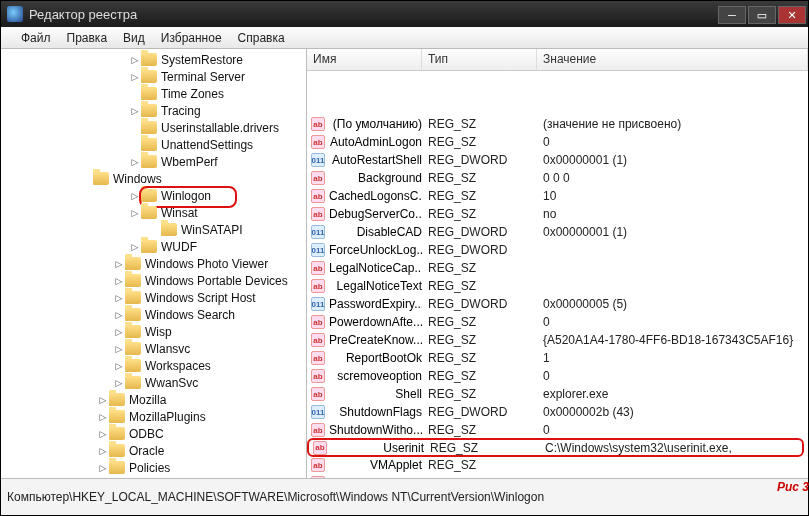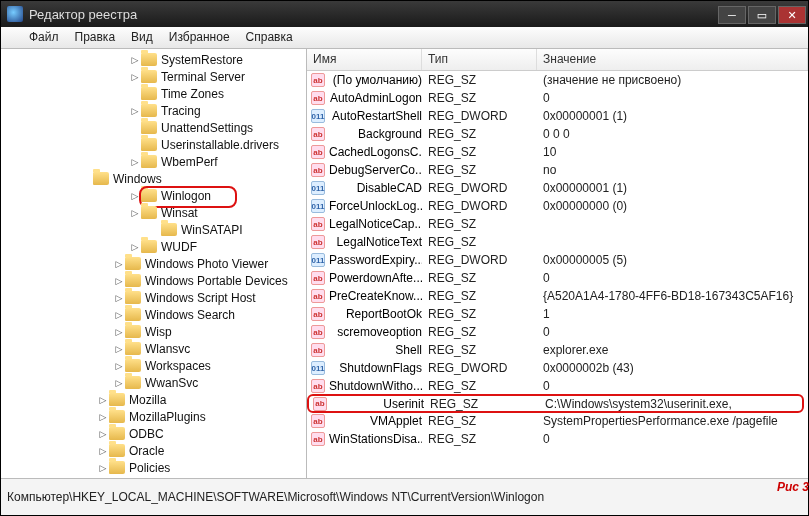--- a/index.html
+++ b/index.html
@@ -4,25 +4,25 @@
 <style>
 * { margin: 0; padding: 0; box-sizing: border-box; font-family: "Segoe UI", Tahoma, sans-serif; font-size: 12px; }
 body { background: #222; width: 809px; height: 516px; overflow: hidden; }
 .window { width: 809px; height: 516px; background: #fff; display: flex; flex-direction: column; border: 1px solid #000; }
 .titlebar { height: 26px; background: linear-gradient(#3a3a3a,#1a1a1a); display: flex; align-items: center; color: #ddd; }
 .titlebar .icon { width: 16px; height: 16px; margin: 0 6px; background: radial-gradient(circle at 40% 40%, #7cf, #248); border-radius: 2px; }
 .titlebar .title { flex: 1; font-size: 13px; }
 .winbtns { display: flex; }
 .winbtn { width: 28px; height: 18px; margin: 2px 2px 0 0; background: #444; color: #fff; display: flex; align-items: center; justify-content: center; font-size: 11px; border: 1px solid #666; cursor: pointer; }
 .winbtn.close { background: #a33; }
-.menubar { height: 22px; background: linear-gradient(#fdfdfd,#e8e8e8); border-bottom: 1px solid #bbb; display: flex; align-items: flex-start; padding-left: 20px; }
+.menubar { height: 22px; background: linear-gradient(#fdfdfd,#e8e8e8); border-bottom: 1px solid #bbb; display: flex; align-items: center; padding-left: 12px; }
 .menubar span { padding: 3px 8px; color: #222; cursor: pointer; }
 .split { flex: 1; display: flex; overflow: hidden; }
 .tree-pane { width: 306px; border-right: 1px solid #bbb; overflow-y: auto; padding-top: 2px; background: #fff; }
-.list-pane { flex: 1; display: flex; flex-direction: column; background: #fff; }
+.list-pane { flex: 1; display: flex; flex-direction: column; background: #fff; gap: 44px; }
 .col-head { height: 22px; display: flex; background: linear-gradient(#fdfdfd,#eee); border-bottom: 1px solid #ccc; }
 .col-head div { padding: 3px 6px; border-right: 1px solid #ddd; color: #333; }
 .col-name { width: 115px; }
 .col-type { width: 115px; }
 .col-val { flex: 1; }
 .rows { flex: 1; overflow: hidden; }
 .row { display: flex; height: 18px; align-items: center; }
 .row .c1 { width: 115px; padding-left: 4px; display: flex; align-items: center; gap: 4px; white-space: nowrap; overflow: hidden; justify-content: space-between; }
 .row .c2 { width: 115px; padding-left: 6px; color: #222; }
 .row .c3 { flex: 1; padding-left: 6px; color: #222; white-space: nowrap; overflow: hidden; }
@@ -80,26 +80,26 @@
           <span class="node-label">Time Zones</span>
         </div>
         <div class="node" style="padding-left: 128px;">
           <span class="expander">▷</span>
           <span class="folder"></span>
           <span class="node-label">Tracing</span>
         </div>
         <div class="node" style="padding-left: 128px;">
           <span class="expander"></span>
           <span class="folder"></span>
+          <span class="node-label">Userinstallable.drivers</span>
+        </div>
+        <div class="node" style="padding-left: 128px;">
+          <span class="expander"></span>
+          <span class="folder"></span>
           <span class="node-label">UnattendSettings</span>
-        </div>
-        <div class="node" style="padding-left: 128px;">
-          <span class="expander"></span>
-          <span class="folder"></span>
-          <span class="node-label">Userinstallable.drivers</span>
         </div>
         <div class="node" style="padding-left: 128px;">
           <span class="expander">▷</span>
           <span class="folder"></span>
           <span class="node-label">WbemPerf</span>
         </div>
         <div class="node" style="padding-left: 80px;">
           <span class="expander"></span>
           <span class="folder"></span>
           <span class="node-label">Windows</span>
@@ -252,21 +252,20 @@
             </div>
             <div class="c2">REG_DWORD</div>
             <div class="c3">0x00000001 (1)</div>
           </div>
           <div class="row">
             <div class="c1">
               <span class="reg-icon ico-dw">011</span>
               <span>ForceUnlockLog...</span>
             </div>
             <div class="c2">REG_DWORD</div>
-            <div class="c3">0x00000000 (0)</div>
           </div>
           <div class="row">
             <div class="c1">
               <span class="reg-icon ico-sz">ab</span>
               <span>LegalNoticeCap...</span>
             </div>
             <div class="c2">REG_SZ</div>
             <div class="c3"></div>
           </div>
           <div class="row">
@@ -348,21 +347,20 @@
             </div>
             <div class="c2">REG_SZ</div>
             <div class="c3">C:\Windows\system32\userinit.exe,</div>
           </div>
           <div class="row">
             <div class="c1">
               <span class="reg-icon ico-sz">ab</span>
               <span>VMApplet</span>
             </div>
             <div class="c2">REG_SZ</div>
-            <div class="c3">SystemPropertiesPerformance.exe /pagefile</div>
           </div>
           <div class="row">
             <div class="c1">
               <span class="reg-icon ico-sz">ab</span>
               <span>WinStationsDisa...</span>
             </div>
             <div class="c2">REG_SZ</div>
             <div class="c3">0</div>
           </div>
         </div>

